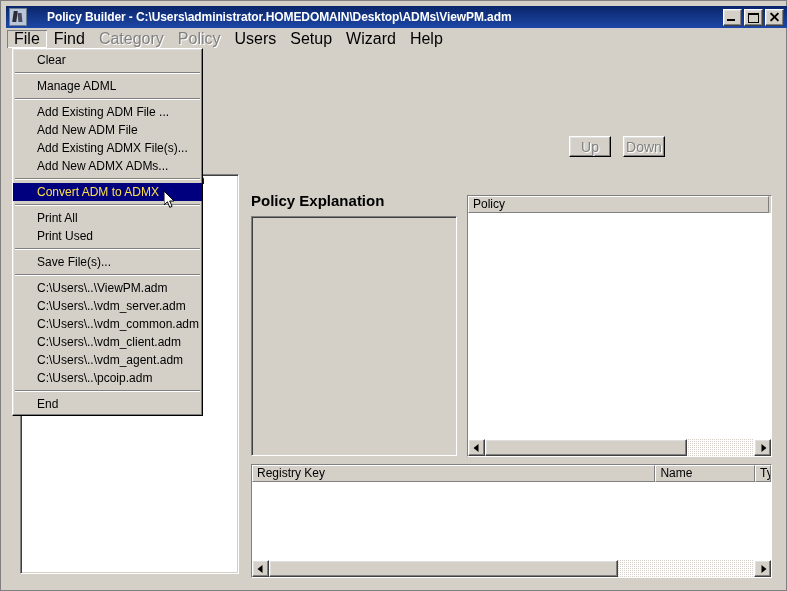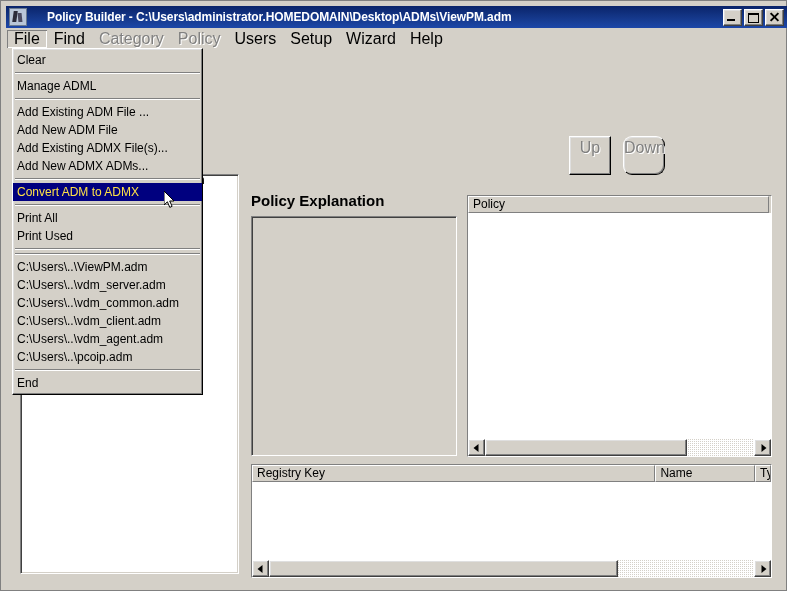--- a/index.html
+++ b/index.html
@@ -127,21 +127,21 @@
     border: 1px solid;
     border-color: #ffffff #000000 #000000 #ffffff;
     box-shadow: inset -1px -1px 0 #808080, inset 1px 1px 0 #dfdfdf;
     padding: 2px 0;
     z-index: 50;
     font-size: 12px;
   }
   .mi {
     height: 18px;
     line-height: 18px;
-    padding: 0 6px 0 4px;
+    padding: 0 6px 0 24px;
     color: #000000;
     white-space: nowrap;
     cursor: default;
   }
   .mi.selected {
     background: #00007f;
     color: #fde047;
   }
   .msep {
     height: 0;
@@ -217,35 +217,35 @@
     right: 0; top: 0;
     width: 4px; height: 4px;
     background: #d4d0c8;
     border-left: 1px solid #000;
     border-bottom: 1px solid #000;
   }
 
   
   .pb {
     position: absolute;
-    width: 42px; height: 39px;
+    width: 42px; height: 21px;
     background: #d4d0c8;
     border: 1px solid;
     border-color: #ffffff #000000 #000000 #ffffff;
     box-shadow: inset -1px -1px 0 #808080, inset 1px 1px 0 #dfdfdf;
     color: #808080;
     text-shadow: 1px 1px 0 #ffffff;
-    font-size: 16px;
+    font-size: 14px;
     line-height: 21px;
     text-align: center;
     box-sizing: border-box;
     cursor: default;
   }
   #btn-up { left: 566px; top: 133px; }
-  #btn-down { left: 620px; top: 133px; border-radius: 9px; }
+  #btn-down { left: 620px; top: 133px; }
 
   
   #pe-label {
     position: absolute;
     left: 248px; top: 189px;
     font-size: 15px; font-weight: bold; color: #000;
   }
   #pe-box {
     position: absolute;
     left: 248px; top: 213px;
@@ -446,20 +446,21 @@
       <div class="mi">Add Existing ADM File ...</div>
       <div class="mi">Add New ADM File</div>
       <div class="mi">Add Existing ADMX File(s)...</div>
       <div class="mi">Add New ADMX ADMs...</div>
       <div class="msep"></div>
       <div class="mi selected">Convert ADM to ADMX</div>
       <div class="msep"></div>
       <div class="mi">Print All</div>
       <div class="mi">Print Used</div>
       <div class="msep"></div>
+      <div class="mi">Save File(s)...</div>
       <div class="msep"></div>
       <div class="mi">C:\Users\..\ViewPM.adm</div>
       <div class="mi">C:\Users\..\vdm_server.adm</div>
       <div class="mi">C:\Users\..\vdm_common.adm</div>
       <div class="mi">C:\Users\..\vdm_client.adm</div>
       <div class="mi">C:\Users\..\vdm_agent.adm</div>
       <div class="mi">C:\Users\..\pcoip.adm</div>
       <div class="msep"></div>
       <div class="mi">End</div>
     </div>

